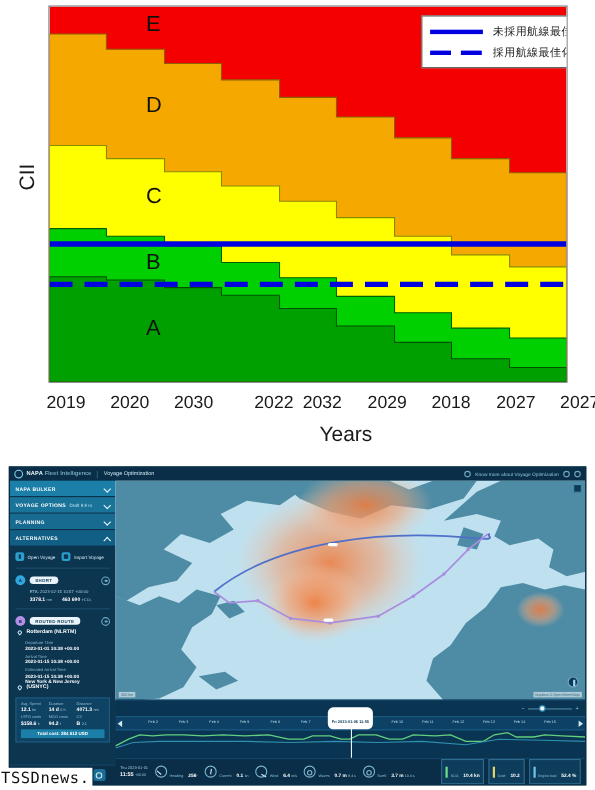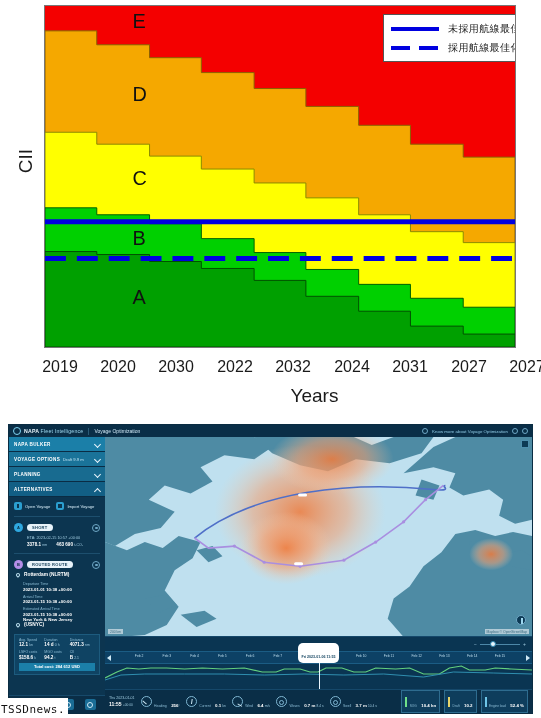--- a/index.html
+++ b/index.html
@@ -192,21 +192,21 @@
   .kpi{border:1px solid #2e6c8f;background:#0e3d5c;padding:1.5px 3px;display:flex;gap:2.5px;
        align-items:center;}
   .kpi-bar{width:2px;height:10px;background:#6fe08a;flex:none;}
   .kpi-bar.y{background:#e6d46a;}
   .kpi-bar.c{background:#6fc6e8;}
   .kpi-tx .k{font-size:3.2px;color:#8dbdd6;white-space:nowrap;}
   .kpi-tx .v{font-size:4.4px;color:#ffffff;font-weight:bold;white-space:nowrap;}
 
   
   #watermark{position:absolute;left:0;bottom:0;background:#ffffff;padding:1px 3px 1px 1px;}
-  #watermark span{font-size:11px;color:#111;font-family:"DejaVu Sans Mono",monospace;
+  #watermark span{font-size:14px;color:#111;font-family:"DejaVu Sans Mono",monospace;
                   letter-spacing:.5px;}
 </style>
 </head>
 <body>
 
 <div id="cii-figure">
 
   <div id="ylabel">CII</div>
 
   <div id="cii-plot">
@@ -247,24 +247,24 @@
         </span>
         <span class="lg-text">採用航線最佳化</span>
       </div>
     </div>
   </div>
 
   <div id="xticks">
     <span style="left:24px">2019</span>
     <span style="left:82px">2020</span>
     <span style="left:140px">2030</span>
-    <span style="left:199px">2022</span>
+    <span style="left:213px">2022</span>
     <span style="left:257px">2032</span>
-    <span style="left:316px">2024</span>
-    <span style="left:374px">2031</span>
+    <span style="left:316px">2029</span>
+    <span style="left:374px">2018</span>
     <span style="left:433px">2027</span>
     <span style="left:491px">2027</span>
   </div>
 
   <div id="xlabel">Years</div>
 </div>
 
 <div id="napa">
 
   <div id="napa-header">

